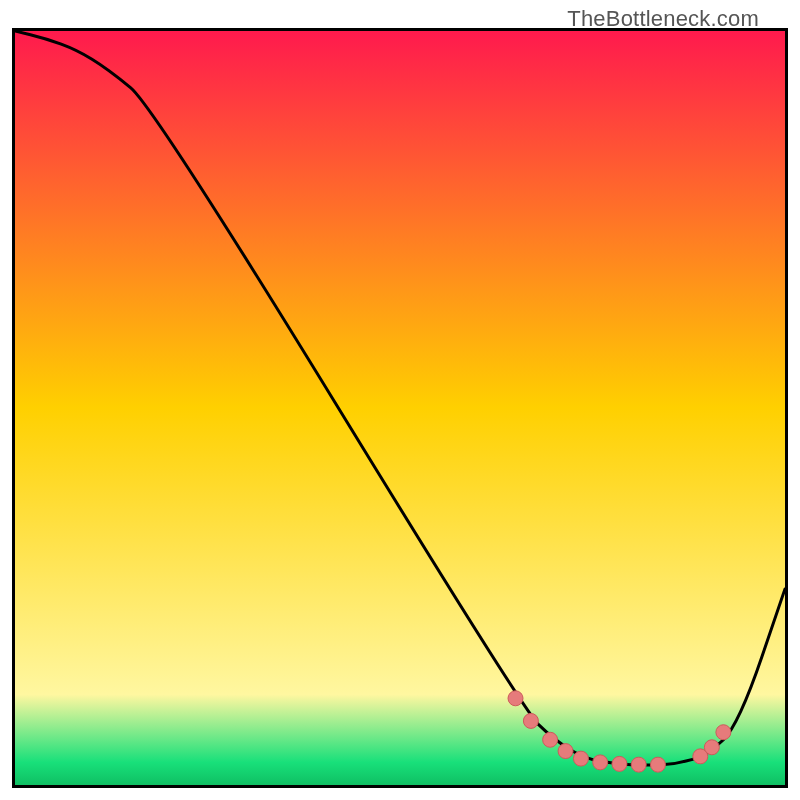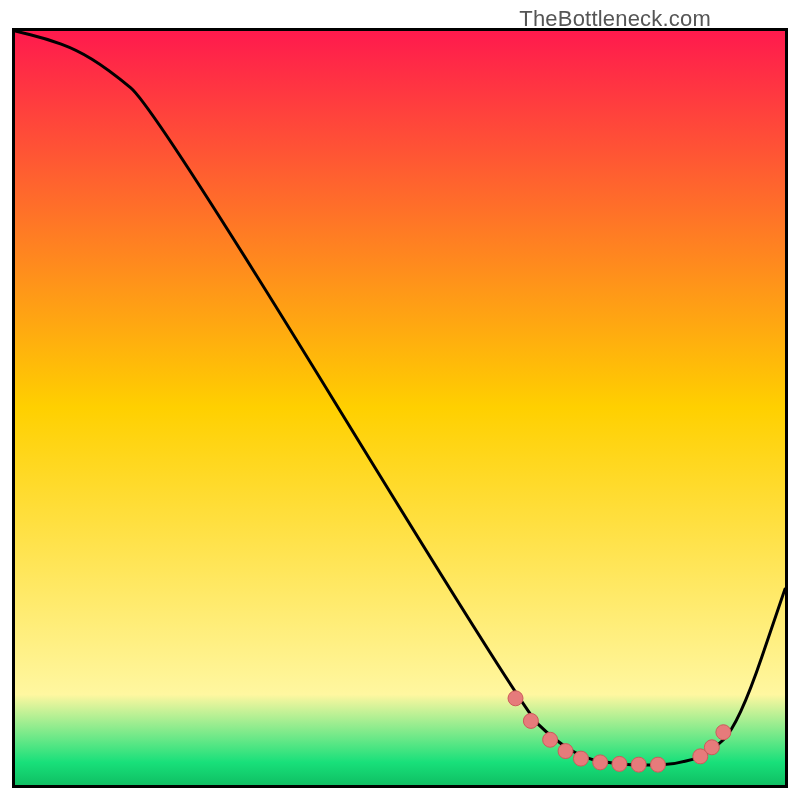--- a/index.html
+++ b/index.html
@@ -8,20 +8,21 @@
     width: 800px;
     height: 800px;
     background: #ffffff;
     font-family: Arial, Helvetica, sans-serif;
     overflow: hidden;
   }
   .container {
     position: relative;
     width: 723px;
     height: 800px;
+    padding-left: 48px;
   }
   .watermark {
     position: absolute;
     top: 6px;
     right: 12px;
     color: #555555;
     font-size: 22px;
     font-weight: 500;
     letter-spacing: 0.2px;
     z-index: 10;

